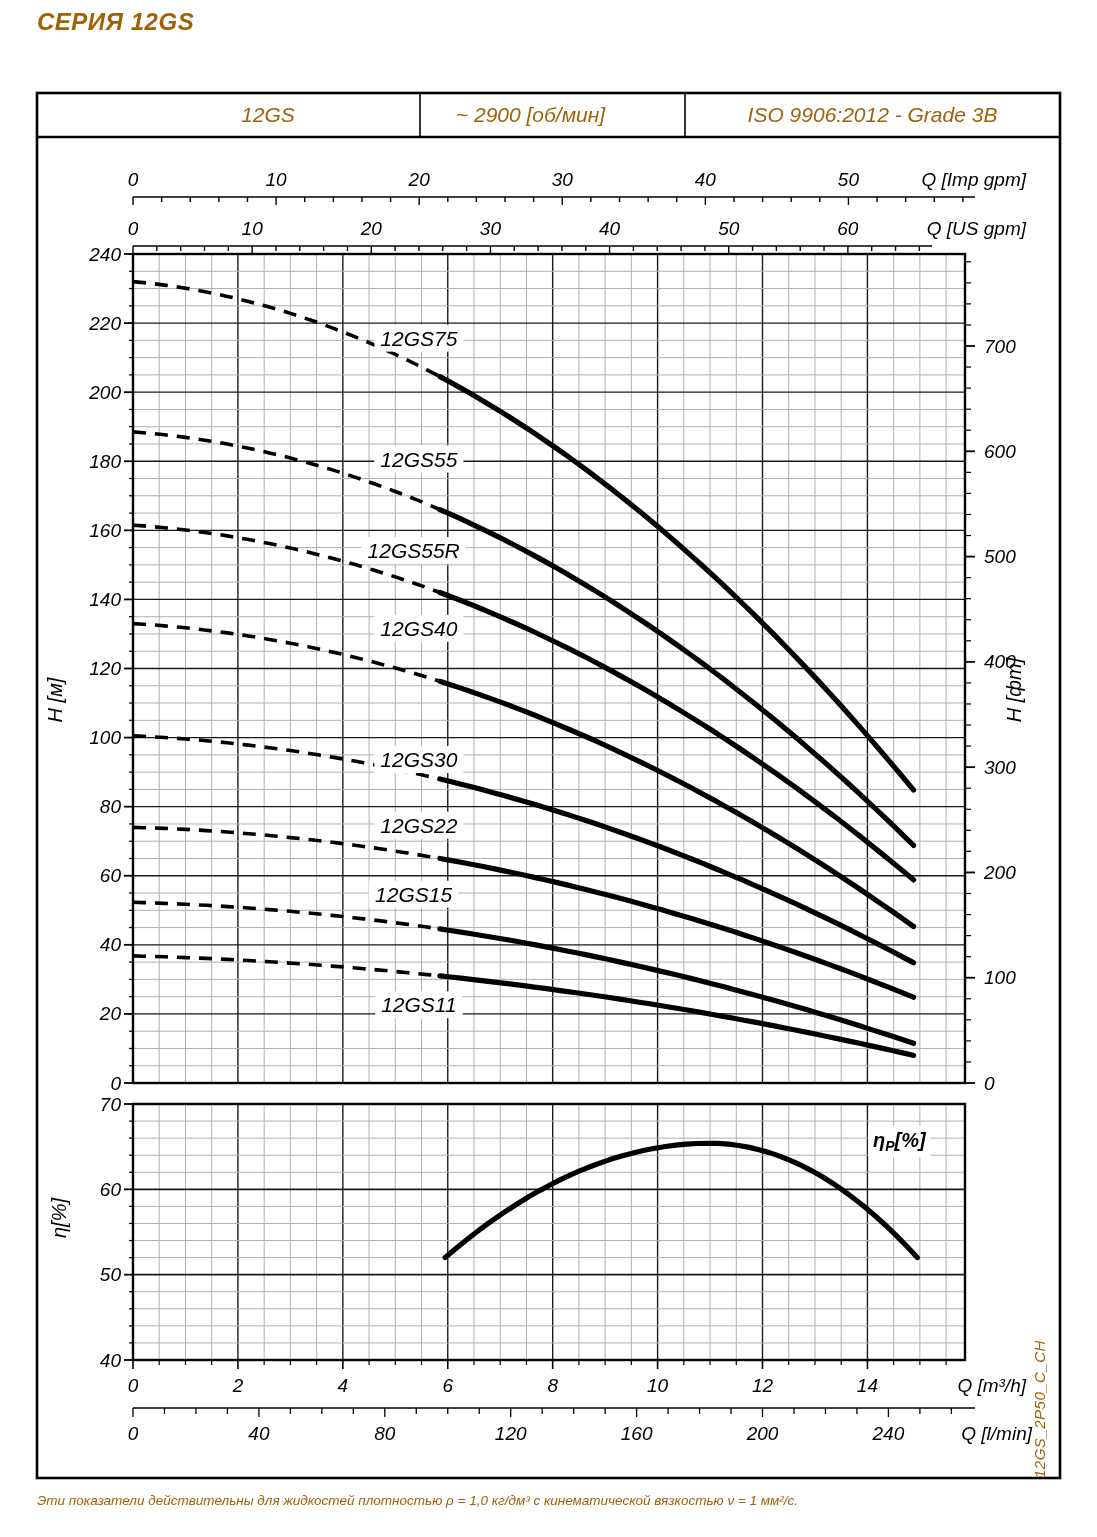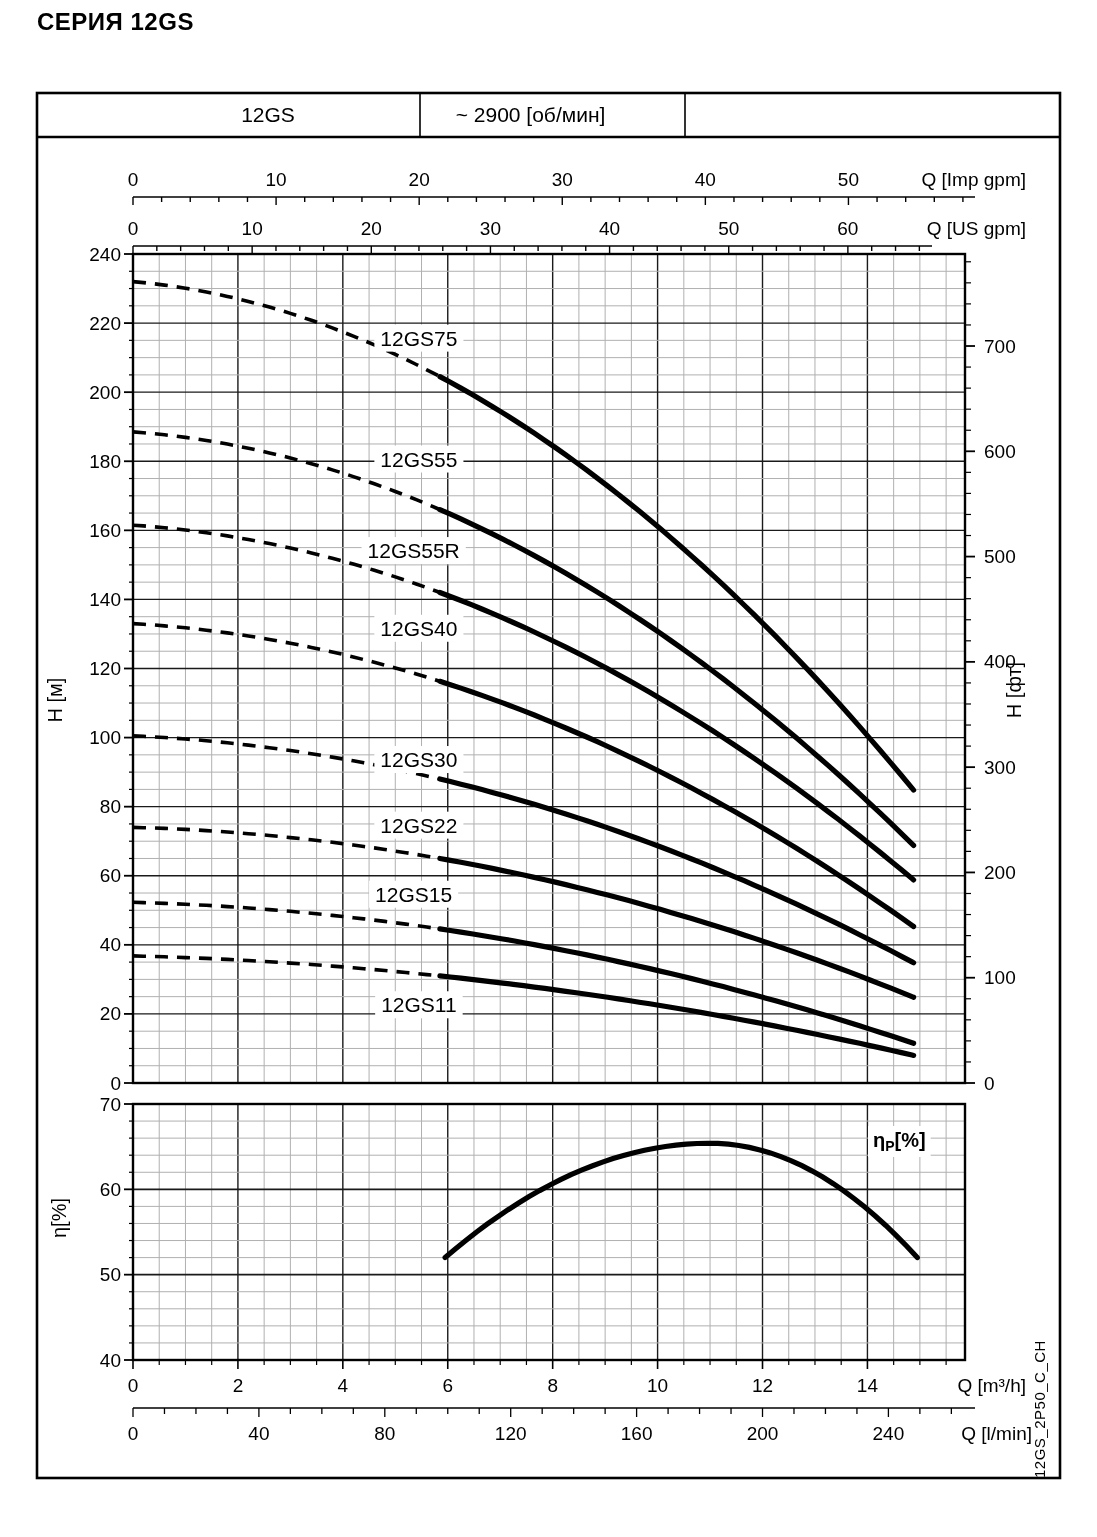--- a/index.html
+++ b/index.html
@@ -1,37 +1,38 @@
 <!DOCTYPE html>
 <html><head>
 <meta charset="utf-8">
 <style>
   html,body{margin:0;padding:0;background:#fff;}
   .page{position:relative;width:1097px;height:1537px;background:#fff;
-        font-family:"Liberation Sans",sans-serif;color:#000000;overflow:hidden;}
+        font-family:"Liberation Sans",sans-serif;color:#a16207;overflow:hidden;font-style:italic;}
   .title-line{position:absolute;left:37px;font-weight:bold;font-size:24px;letter-spacing:.5px;white-space:nowrap;}
   #title1{top:8px;}
   #title2{top:42px;}
   .hdr-cell{position:absolute;top:93px;height:44px;line-height:44px;text-align:center;font-size:21px;white-space:nowrap;}
   #hdr-series{left:37px;width:462px;}
   #hdr-speed{left:420px;width:221px;}
   #hdr-standard{left:685px;width:375px;}
   #chart-svg{position:absolute;left:0;top:0;}
   .footnote{position:absolute;left:37px;top:1493px;font-size:13.5px;white-space:nowrap;}
   .doc-code{position:absolute;left:1031px;top:1338px;height:140px;font-size:15px;
             writing-mode:vertical-rl;transform:rotate(180deg);letter-spacing:.5px;}
 </style>
 </head>
 <body>
 
 <div class="page">
   <div class="title-line" id="title1">СЕРИЯ 12GS</div>
 
   <div class="hdr-cell" id="hdr-series">12GS</div>
   <div class="hdr-cell" id="hdr-speed">~ 2900 [об/мин]</div>
+  <div class="hdr-cell" id="hdr-standard">ISO 9906:2012 - Grade 3B</div>
 
   <svg id="chart-svg" width="1097" height="1537" viewBox="0 0 1097 1537">
       <g>
         <line x1="159.22950819672133" y1="254" x2="159.22950819672133" y2="1083" stroke="#b0b0b0" stroke-width="1"></line>
         <line x1="159.22950819672133" y1="1104" x2="159.22950819672133" y2="1360" stroke="#b0b0b0" stroke-width="1"></line>
         <line x1="185.45901639344262" y1="254" x2="185.45901639344262" y2="1083" stroke="#b0b0b0" stroke-width="1"></line>
         <line x1="185.45901639344262" y1="1104" x2="185.45901639344262" y2="1360" stroke="#b0b0b0" stroke-width="1"></line>
         <line x1="211.68852459016392" y1="254" x2="211.68852459016392" y2="1083" stroke="#b0b0b0" stroke-width="1"></line>
         <line x1="211.68852459016392" y1="1104" x2="211.68852459016392" y2="1360" stroke="#b0b0b0" stroke-width="1"></line>
         <line x1="264.1475409836066" y1="254" x2="264.1475409836066" y2="1083" stroke="#b0b0b0" stroke-width="1"></line>
@@ -485,14 +486,15 @@
         <text font-family="&quot;Liberation Sans&quot;,sans-serif" fill="#000" x="418.9016393442623" y="767.0354166666666" font-size="21" text-anchor="middle">12GS30</text>
         <rect fill="#fff" x="374.3703918457031" y="811.6646118164062" width="89.0625" height="27"></rect>
         <text font-family="&quot;Liberation Sans&quot;,sans-serif" fill="#000" x="418.9016393442623" y="832.6645833333333" font-size="21" text-anchor="middle">12GS22</text>
         <rect fill="#fff" x="369.1244812011719" y="880.7479248046875" width="89.0625" height="27"></rect>
         <text font-family="&quot;Liberation Sans&quot;,sans-serif" fill="#000" x="413.655737704918" y="901.7479166666667" font-size="21" text-anchor="middle">12GS15</text>
         <rect fill="#fff" x="375.1516418457031" y="991.28125" width="87.5" height="27"></rect>
         <text font-family="&quot;Liberation Sans&quot;,sans-serif" fill="#000" x="418.9016393442623" y="1012.28125" font-size="21" text-anchor="middle">12GS11</text>
       </g>
     </svg>
 
+  <div class="footnote">Эти показатели действительны для жидкостей плотностью ρ = 1,0 кг/дм³ с кинематической вязкостью ν = 1 мм²/с.</div>
   <div class="doc-code">12GS_2P50_C_CH</div>
 </div>
 
 </body></html>

